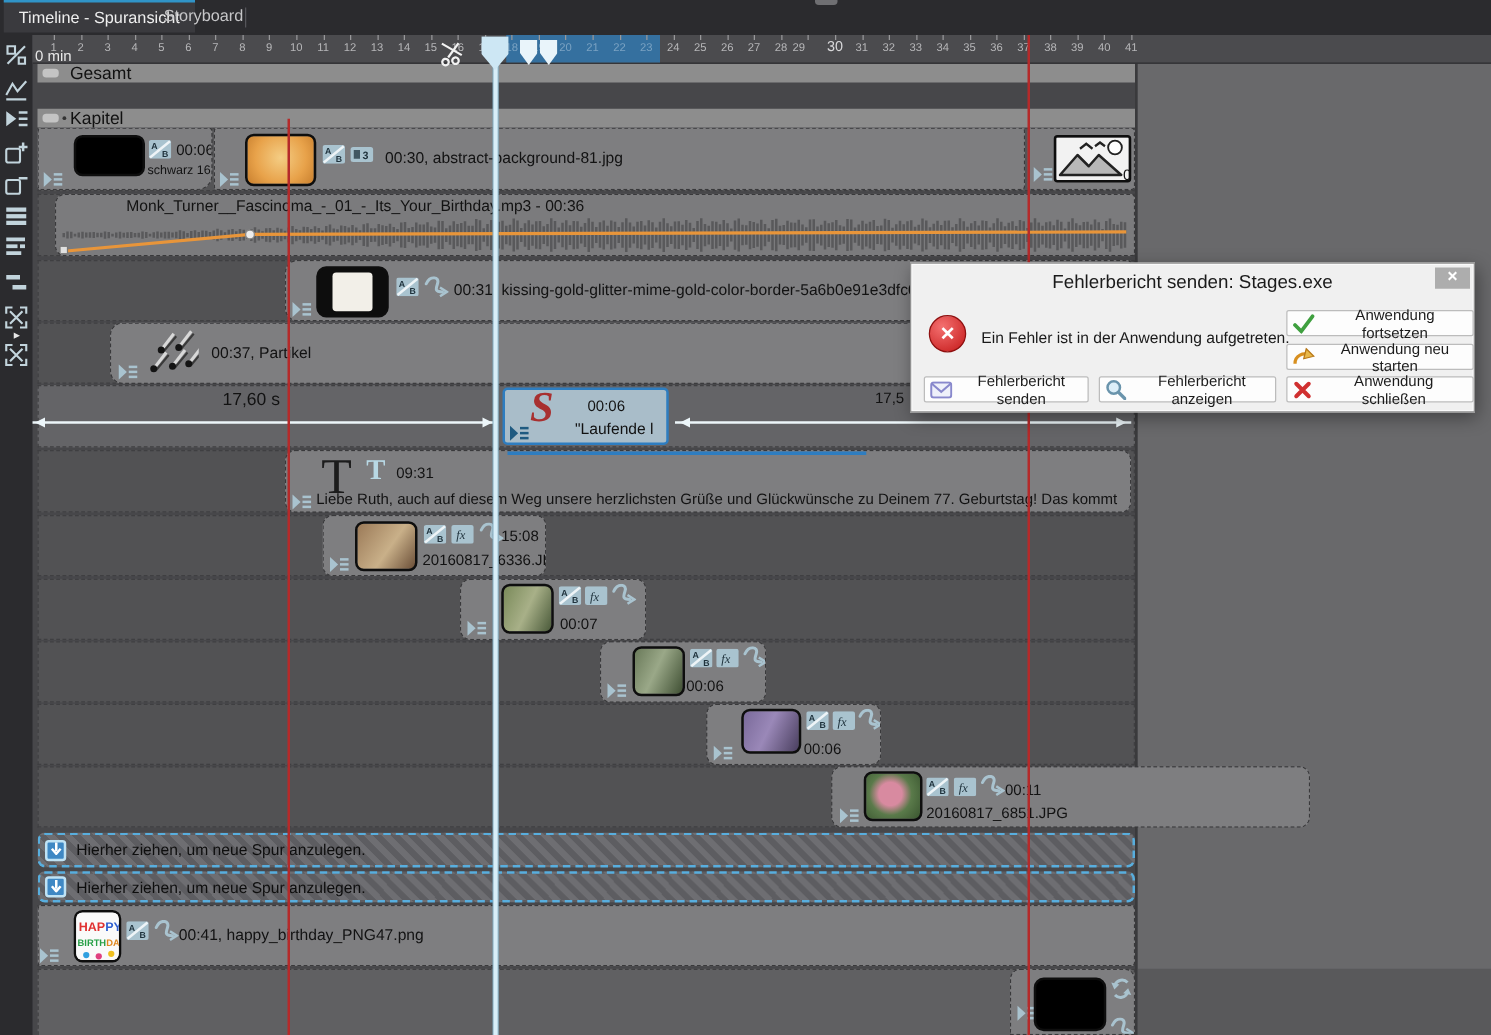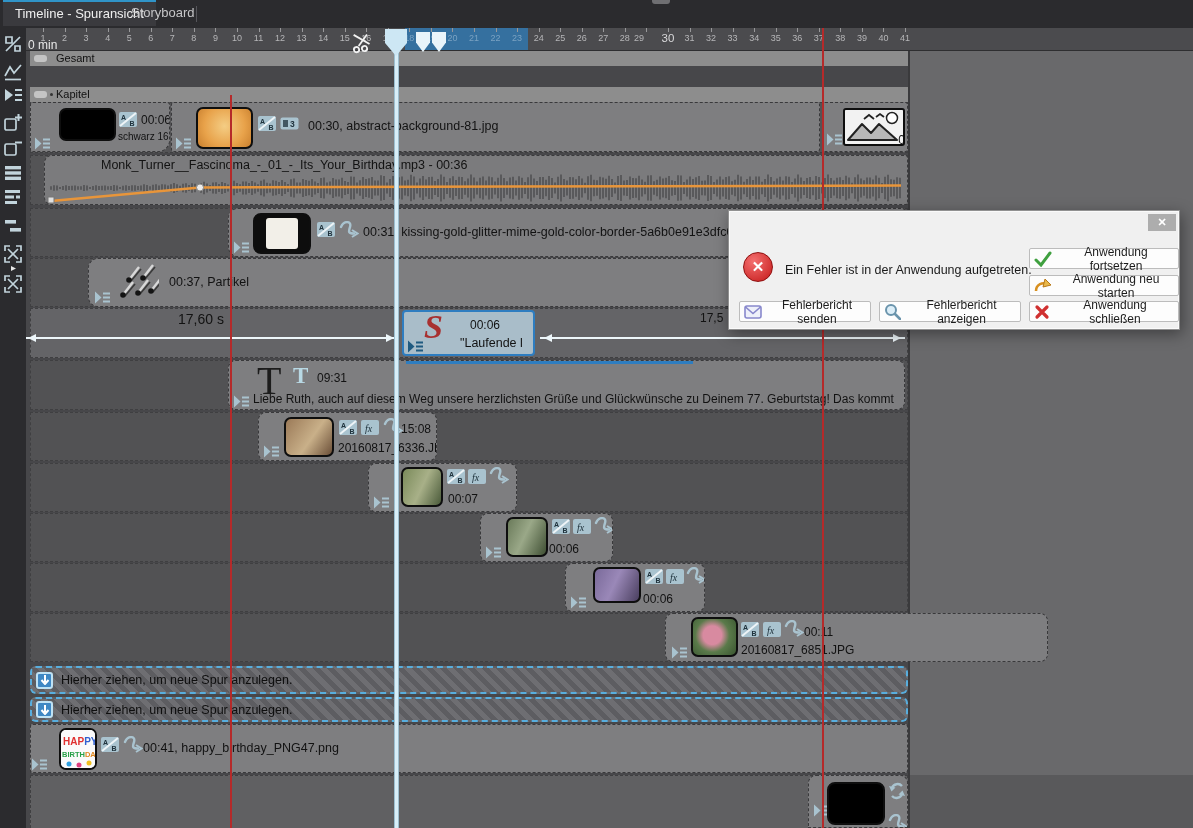--- a/index.html
+++ b/index.html
@@ -29,21 +29,21 @@
     background:var(--c-playhead,#cde7f4);clip-path:polygon(0 0,100% 0,100% 52%,50% 100%,0 52%);
     filter:drop-shadow(0 0 1px #3a5566);}
   .flagmark{position:absolute;top:32px;width:14px;height:20px;z-index:46;background:#e9f4fa;
     clip-path:polygon(0 0,100% 0,100% 52%,50% 100%,0 52%);filter:drop-shadow(0 0 1px #3a5566);}
   #scissors{position:absolute;left:350px;top:29px;z-index:47;transform:rotate(-15deg);}
   
   .lane{position:absolute;left:30px;width:878px;background:#58585a;border:1px dashed #3f3f41;box-sizing:border-box;z-index:10;}
   .clip{position:absolute;background:#7e7e80;border:1px dashed #39393b;box-sizing:border-box;overflow:hidden;z-index:12;}
   .hdr{position:absolute;left:30px;width:878px;height:15px;background:#8d8d8d;z-index:11;}
   .hdrbtn{position:absolute;left:4px;top:4px;width:13px;height:7px;background:#c4c4c4;border-radius:3px;}
-  .hdrlabel{position:absolute;left:26px;top:0;font-size:11px;color:#111;line-height:15px;}
+  .hdrlabel{position:absolute;left:26px;top:0;font-size:14px;color:#111;line-height:15px;}
   .hdrdot{position:absolute;left:20px;top:6px;width:3px;height:3px;border-radius:50%;background:#333;}
   .txt{font-size:12px;color:#121212;white-space:nowrap;position:absolute;}
   .thumb{position:absolute;border:2px solid #0e0e0e;border-radius:7px;overflow:hidden;box-sizing:border-box;}
   .icn{position:absolute;line-height:0;}
   .arrow{position:absolute;height:0;border-top:2px solid #edf6fa;z-index:13;}
   .arrow::before{content:"";position:absolute;left:0;top:-5px;border:4px solid transparent;border-right:8px solid #edf6fa;}
   .arrow::after{content:"";position:absolute;right:0;top:-5px;border:4px solid transparent;border-left:8px solid #edf6fa;}
   .dropbar{position:absolute;left:30px;width:878px;background:#66666a;border:2px dashed var(--c-drop_target_blue,#58aede);
     border-radius:6px;box-sizing:border-box;display:flex;align-items:center;z-index:12;
     background-image:repeating-linear-gradient(45deg,rgba(255,255,255,.055) 0 5px,rgba(0,0,0,.085) 5px 10px);}
@@ -615,20 +615,21 @@
           <path d="M2,6 C5,-1 13,0 11,6 C9.5,10.5 9,12.5 15,12.5" fill="none" stroke="#a9c3cf" stroke-width="2.4" stroke-linecap="round"></path>
           <path d="M13,9 L18.5,12.5 L13,16" fill="none" stroke="#a9c3cf" stroke-width="2"></path>
         </svg></span>
   </div>
 
   <div id="redline1"></div>
   <div id="redline2"></div>
   <div id="playline"></div>
 
   <div id="dialog">
+    <div id="dlgtitle">Fehlerbericht senden: Stages.exe</div>
     <div id="dlgclose">✕</div>
     <div id="dlgerricon">✕</div>
     <div id="dlgmsg">Ein Fehler ist in der Anwendung aufgetreten.</div>
     <button class="dlg-btn" style="left:300px;top:37px;width:150px;">
       <span class="bicon"><svg width="18" height="16">
             <path d="M2,9 L7,14 L16,2" fill="none" stroke="#3fa03f" stroke-width="3" stroke-linecap="round"></path>
           </svg></span>
       <span>Anwendung fortsetzen</span>
     </button>
     <button class="dlg-btn" style="left:300px;top:64px;width:150px;">

